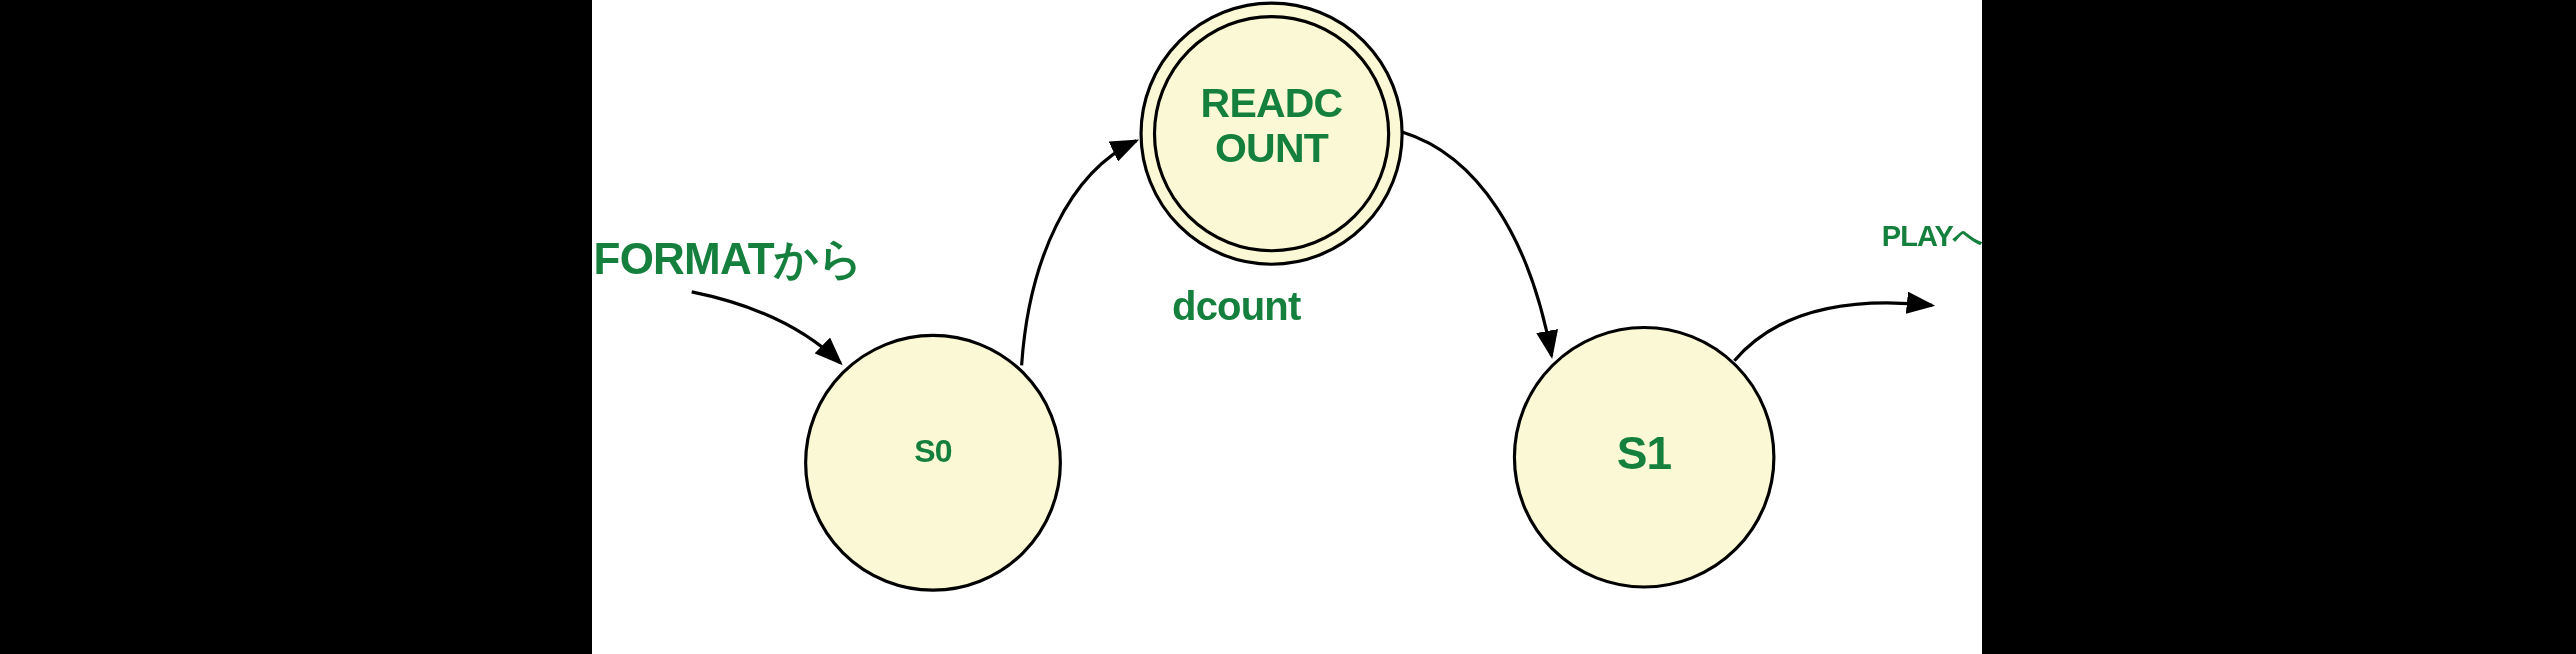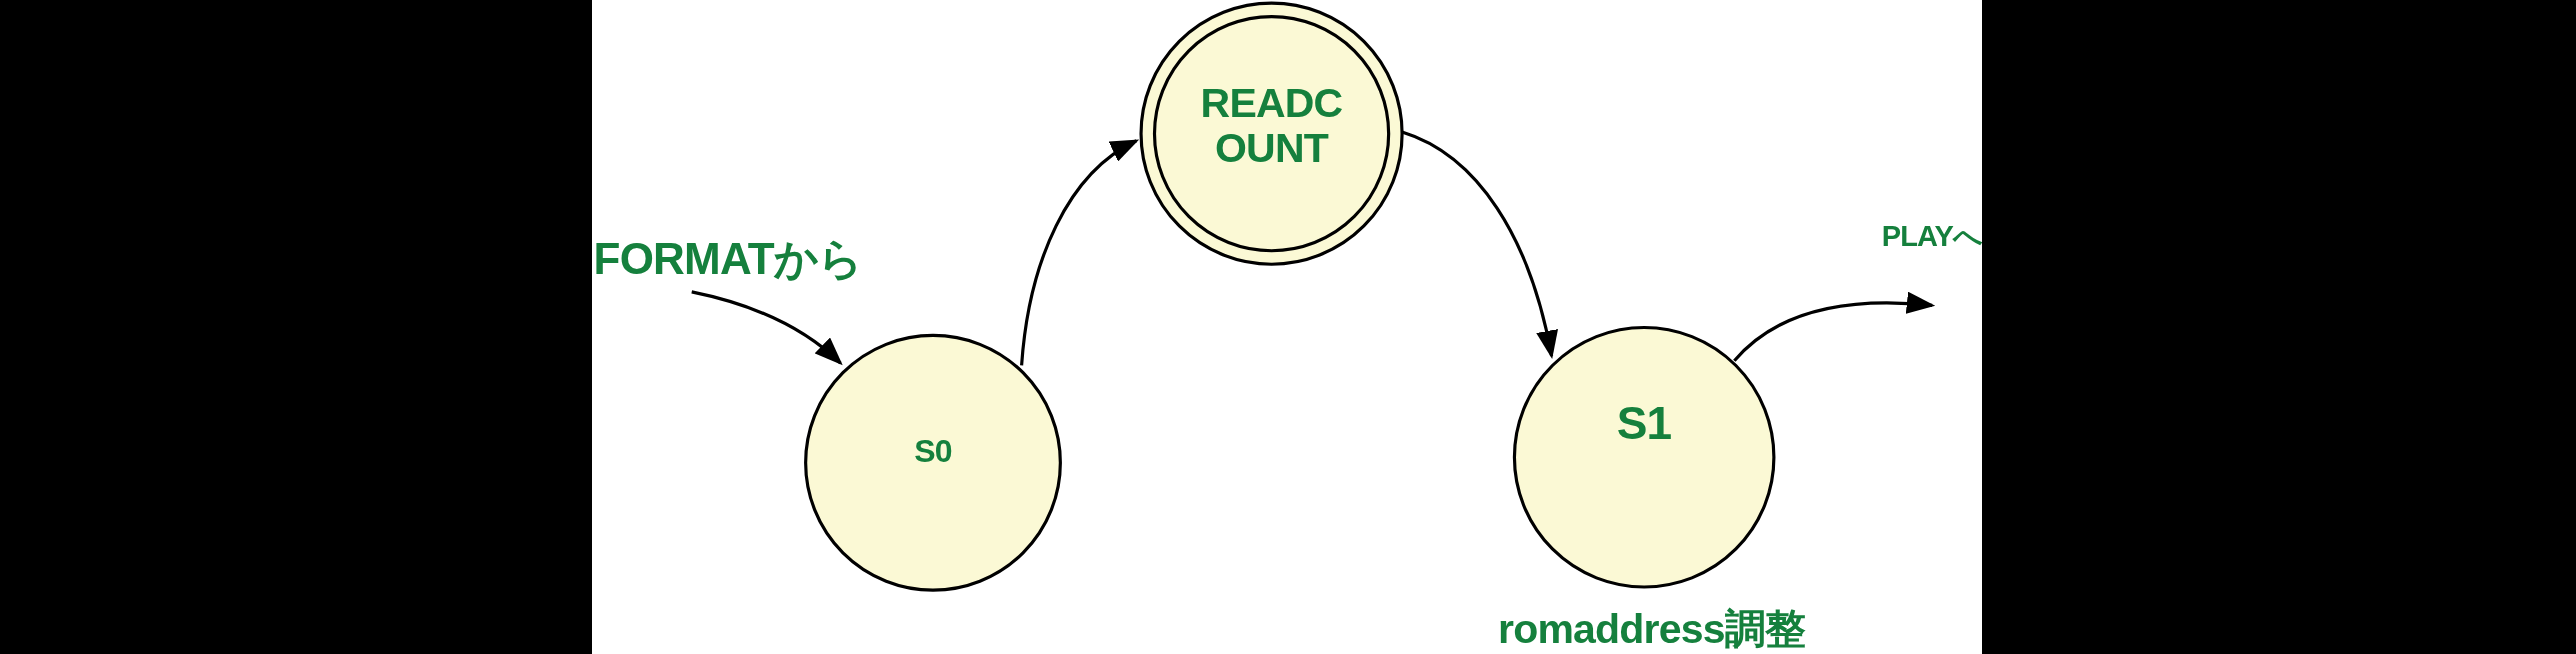--- a/index.html
+++ b/index.html
@@ -32,21 +32,21 @@
     letter-spacing: -0.8px;
     font-weight: bold;
   }
   #format-label { left: 1.6px;  top: 214px; font-size: 44px; line-height: 44px; margin-top: 23px; }
   #play-label   { right: 0;   top: 214px; font-size: 29px; line-height: 44px; text-align: right; }
   #readcount-label {
     left: 561px; top: 81px; width: 237px;
     font-size: 41px; line-height: 45px; text-align: center;
   }
   #s0-label { left: 262px;  top: 428px; width: 158px; font-size: 32px; line-height: 46px; text-align: center; }
-  #s1-label { left: 973px; top: 400px; width: 158px; font-size: 46px; line-height: 46px; text-align: center; }
+  #s1-label { left: 973px; top: 430px; width: 158px; font-size: 46px; line-height: 46px; text-align: center; }
   #condition-label { left: 580px; top: 280px; font-size: 40px; line-height: 53px; }
   #s0-action-label { left: 70px;   top: 606px; font-size: 41px; line-height: 47px; }
   #s1-action-label { left: 906px; top: 606px; font-size: 41px; line-height: 47px; }
 </style>
 </head>
 <body>
 
 <div id="stage">
 
   <div id="letterbox-left" class="letterbox"></div>
@@ -79,20 +79,20 @@
     <div id="readcount-label" class="lbl">
       <div>READC</div>
       <div>OUNT</div>
     </div>
 
     <div id="s0-label" class="lbl">S0</div>
 
     <div id="s1-label" class="lbl">S1</div>
 
     <div id="condition-label" class="lbl">
+      <div>dcount</div>
     </div>
 
 
-    <div id="s1-action-label" class="lbl">romaddress調整</div>
 
   </div>
 </div>
 
 
 </body></html>

